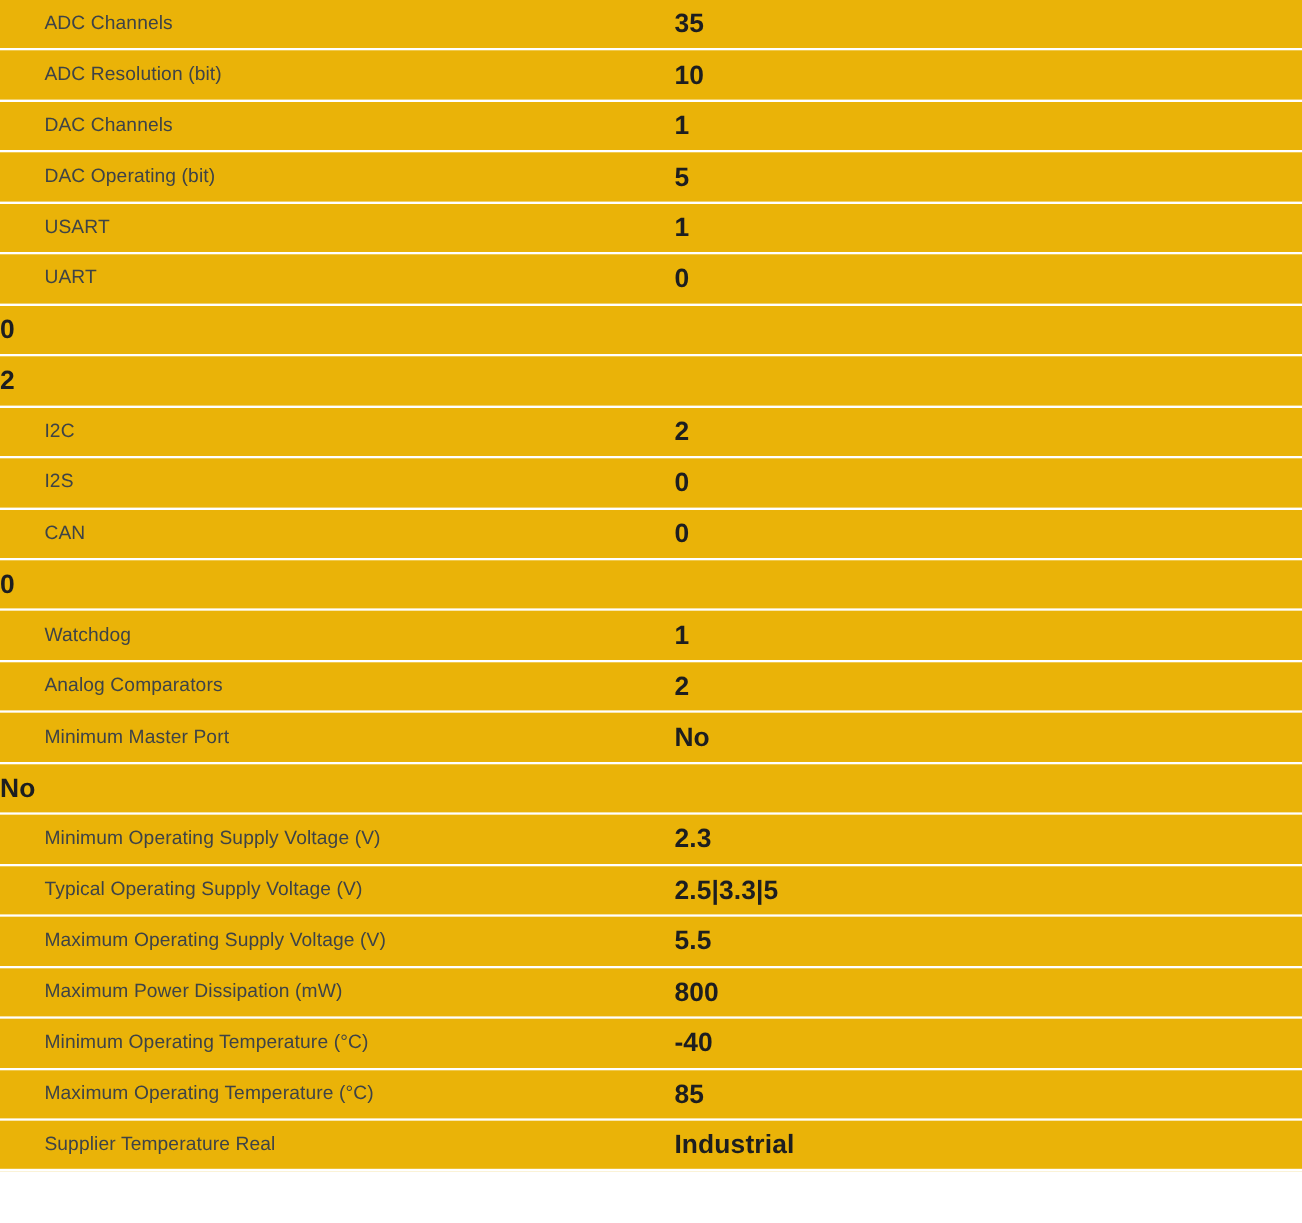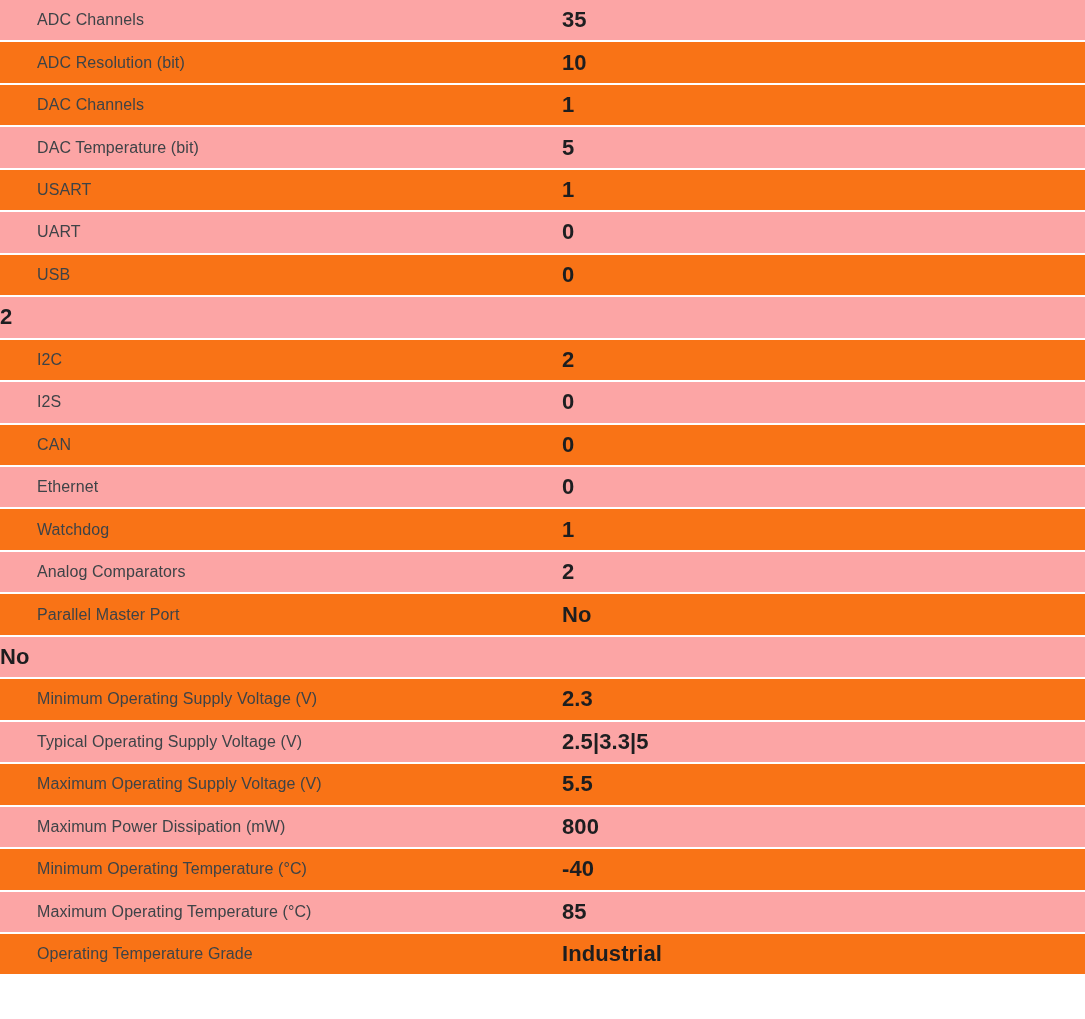--- a/index.html
+++ b/index.html
@@ -12,24 +12,24 @@
     width: 1085px;
     height: 1019px;
     overflow: hidden;
   }
   .row {
     height: 42.458px;
     box-sizing: border-box;
     display: flex;
     align-items: center;
     border-bottom: 2.5px solid #ffffff;
-    background: #f97316;
+    background: #eab308;
   }
   .row.alt {
-    background: #fca5a5;
+    background: #eab308;
   }
   .label {
     box-sizing: border-box;
     padding-left: 37px;
     width: 562px;
     flex: 0 0 562px;
     font-size: 16px;
     font-weight: 400;
     color: #3e4347;
     letter-spacing: 0.1px;
@@ -57,36 +57,35 @@
     <div class="value">10</div>
   </div>
 
 
   <div class="row">
     <div class="label">DAC Channels</div>
     <div class="value">1</div>
   </div>
 
   <div class="row alt">
-    <div class="label">DAC Temperature (bit)</div>
+    <div class="label">DAC Operating (bit)</div>
     <div class="value">5</div>
   </div>
 
   <div class="row">
     <div class="label">USART</div>
     <div class="value">1</div>
   </div>
 
   <div class="row alt">
     <div class="label">UART</div>
     <div class="value">0</div>
   </div>
 
   <div class="row">
-    <div class="label">USB</div>
     <div class="value">0</div>
   </div>
 
   <div class="row alt">
     <div class="value">2</div>
   </div>
 
   <div class="row">
     <div class="label">I2C</div>
     <div class="value">2</div>
@@ -96,36 +95,35 @@
     <div class="label">I2S</div>
     <div class="value">0</div>
   </div>
 
   <div class="row">
     <div class="label">CAN</div>
     <div class="value">0</div>
   </div>
 
   <div class="row alt">
-    <div class="label">Ethernet</div>
     <div class="value">0</div>
   </div>
 
   <div class="row">
     <div class="label">Watchdog</div>
     <div class="value">1</div>
   </div>
 
   <div class="row alt">
     <div class="label">Analog Comparators</div>
     <div class="value">2</div>
   </div>
 
   <div class="row">
-    <div class="label">Parallel Master Port</div>
+    <div class="label">Minimum Master Port</div>
     <div class="value">No</div>
   </div>
 
   <div class="row alt">
     <div class="value">No</div>
   </div>
 
   <div class="row">
     <div class="label">Minimum Operating Supply Voltage (V)</div>
     <div class="value">2.3</div>
@@ -150,16 +148,16 @@
     <div class="label">Minimum Operating Temperature (°C)</div>
     <div class="value">-40</div>
   </div>
 
   <div class="row alt">
     <div class="label">Maximum Operating Temperature (°C)</div>
     <div class="value">85</div>
   </div>
 
   <div class="row">
-    <div class="label">Operating Temperature Grade</div>
+    <div class="label">Supplier Temperature Real</div>
     <div class="value">Industrial</div>
   </div>
 </div>
 
 </body></html>

